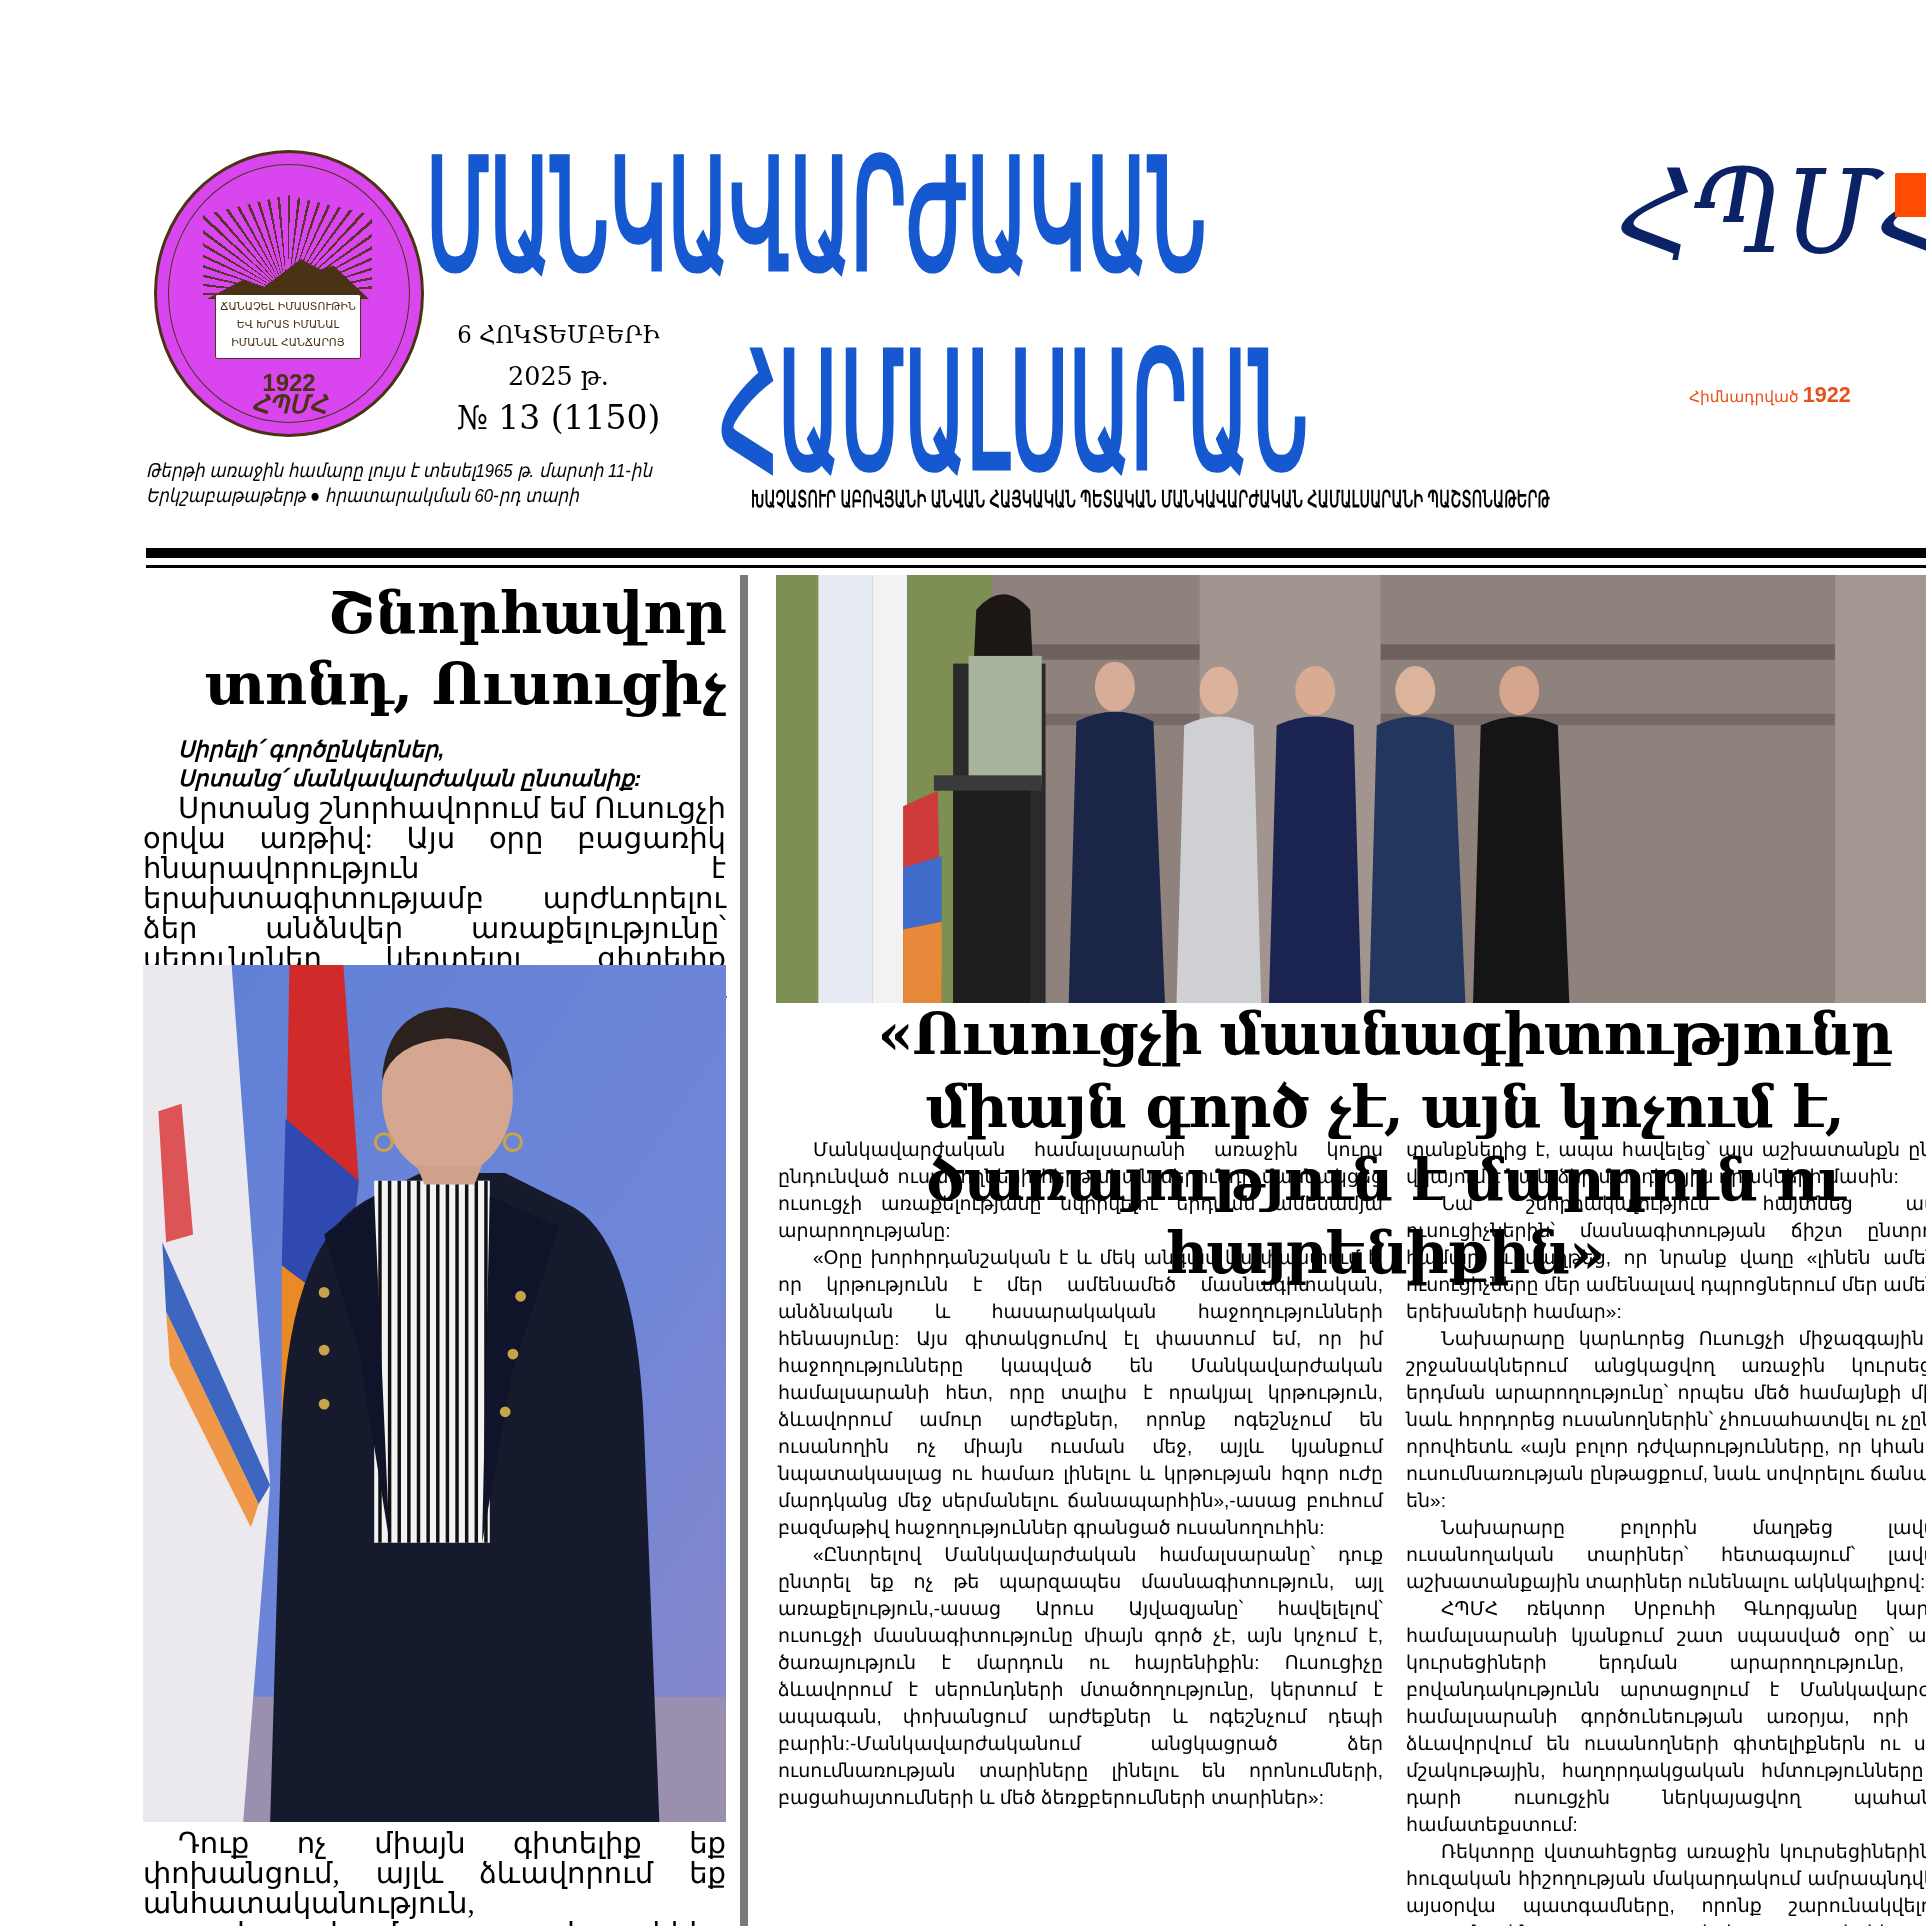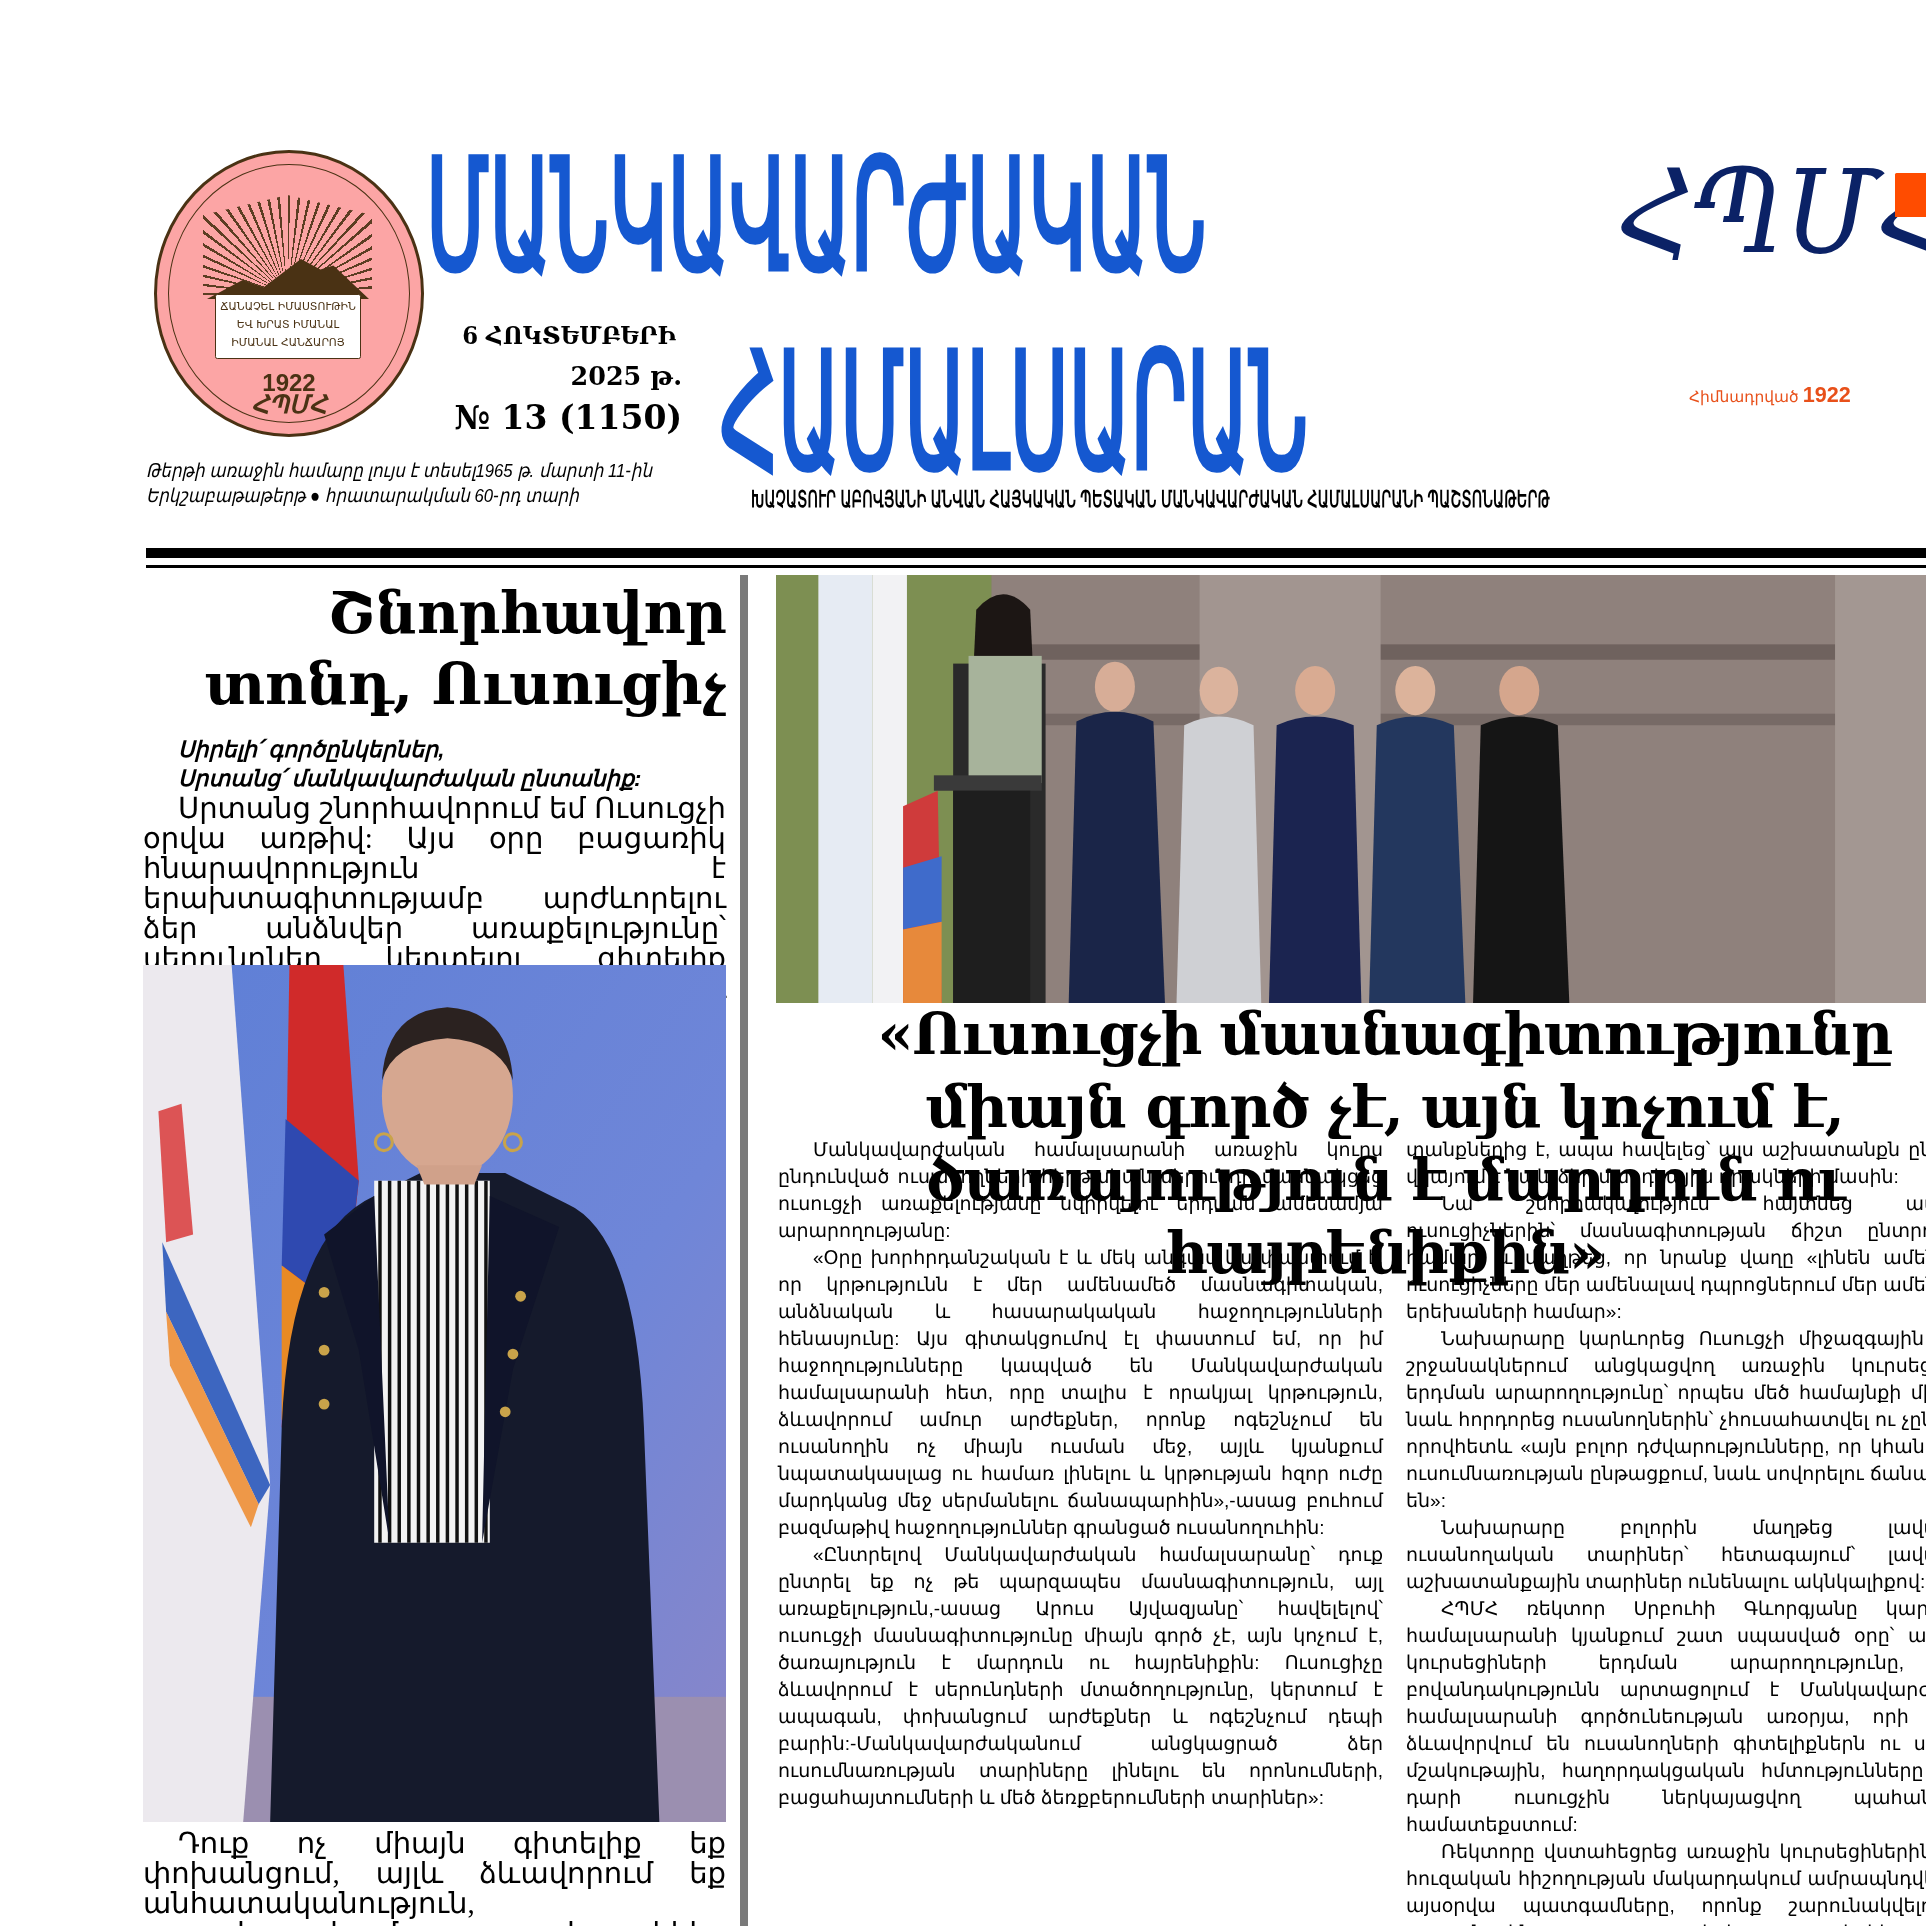--- a/index.html
+++ b/index.html
@@ -2,21 +2,21 @@
 <html style="font-size:6.2px"><head>
 <meta charset="utf-8">
 <style>
   * { box-sizing: border-box; margin: 0; padding: 0; }
   html, body { width: 2135px; height: 3019px; background: #ffffff; overflow: hidden; }
   body { position: relative; font-family: "DejaVu Sans", sans-serif; color: #000; }
   .abs { position: absolute; }
 
   
   .seal { left: 154px; top: 150px; width: 270px; height: 287px; border-radius: 50%;
-    border: 3.9px solid #4a3214; background: #fca5a5; }
+    border: 3.9px solid #4a3214; background: #d946ef; }
   .seal-inner { position: absolute; left: 10.8px; top: 10.8px; right: 10.8px; bottom: 10.8px; border-radius: 50%;
     border: 1.5px solid #4a3214; }
   .seal-rays { position: absolute; left: 46px; top: 42px; width: 169px; height: 100px;
     background: repeating-conic-gradient(from 270deg at 50% 100%, #4a3214 0deg 1.6deg, transparent 1.6deg 6deg);
     clip-path: polygon(0 100%, 0 20%, 50% 0, 100% 20%, 100% 100%); opacity: .9; }
   .seal-mountain { position: absolute; left: 50px; top: 104px; width: 162px; height: 42px; background: #4a3214;
     clip-path: polygon(0 100%, 22% 55%, 35% 72%, 58% 5%, 70% 30%, 78% 20%, 100% 100%); }
   .seal-book { position: absolute; left: 58px; top: 141px; width: 146px; height: 65px;
     border: 1.9px solid #4a3214; border-radius: 2.3px; background: #fff;
     font-family: "DejaVu Sans", sans-serif; font-size: 10.8px; color: #4a3214; text-align: center; line-height: 19px; padding-top: 2.3px; }
@@ -26,22 +26,22 @@
     font-family: "Liberation Sans", sans-serif; font-size: 13px; color: #4a3214; font-weight: bold; }
   .seal-abbr { position: absolute; left: 0; width: 100%; bottom: 15.4px; text-align: center;
     font-family: "Liberation Sans", sans-serif; font-size: 25px; font-weight: bold; color: #4a3214; font-style: italic; }
 
   
   .title { font-family: "Liberation Sans", sans-serif; font-weight: bold; color: #1558D0;
     white-space: nowrap; line-height: 1; transform-origin: left top; }
   .title1 { left: 426px; top: 139px; font-size: 154px; transform: scaleX(0.52); }
   .title2 { left: 720px; top: 331px; font-size: 162px; transform: scaleX(0.50); }
 
-  .dateblock { left: 435px; top: 316px; width: 247px; text-align: right;
-    font-family: "DejaVu Serif", serif; font-weight: bold; color: #000; }
+  .dateblock { left: 435px; top: 316px; width: 247px; text-align: center;
+    font-family: "DejaVu Serif", serif; font-weight: normal; color: #000; }
   .date-day { font-size: 24px; line-height: 39px; transform: scaleX(0.95); }
   .date-year { font-size: 25.4px; line-height: 42px; }
   .date-issue { font-size: 33px; line-height: 42px; }
 
   .tagline { left: 146px; top: 458px; width: 512px; font-family: "Liberation Sans", sans-serif;
     font-style: italic; font-size: 19px; line-height: 25.4px; transform: scaleX(0.88); transform-origin: left top; white-space: nowrap; }
 
   .logo-hpmh { left: 1618px; top: 154px; font-family: "DejaVu Serif", serif; font-size: 116px; color: #0B2266;
     font-style: italic; line-height: 1; white-space: nowrap; transform: scaleX(0.9); transform-origin: left top; }
   .orange-mark { left: 1895px; top: 173px; width: 98px; height: 69px; }

